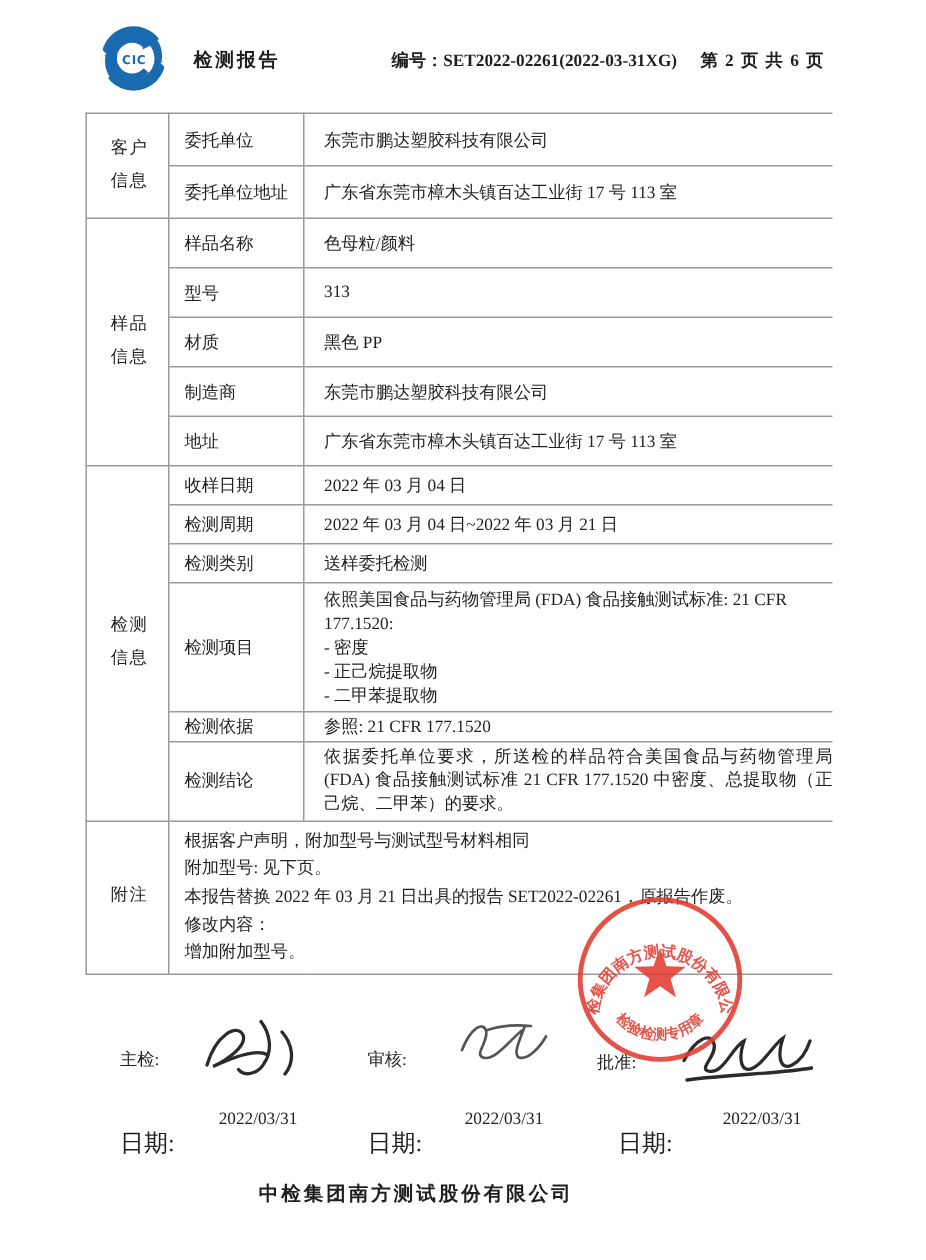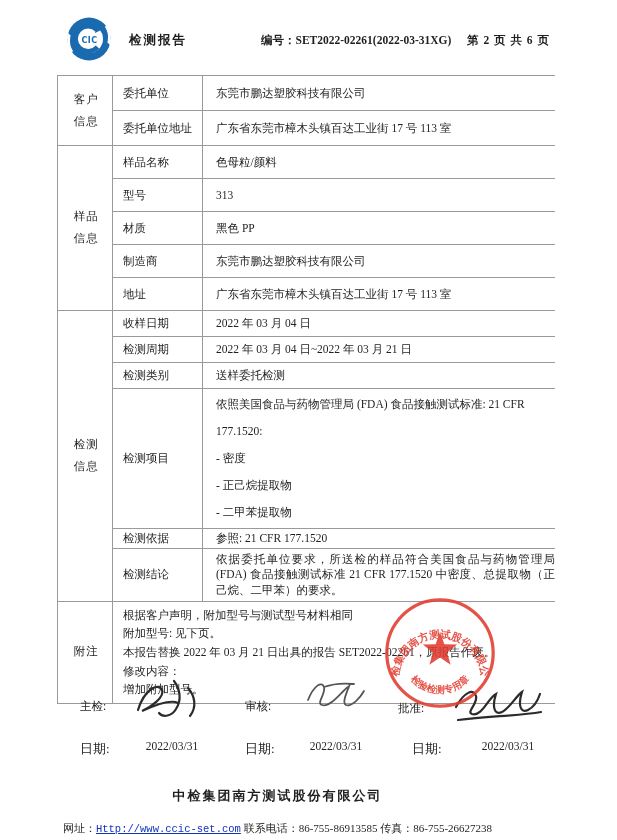--- a/index.html
+++ b/index.html
@@ -15,27 +15,27 @@
   .hdr-no { position:absolute; left:224px; top:33px; font-size:11.5px; font-weight:bold;margin-left:37px; }
   .hdr-page { position:absolute; left:467px; top:33px; font-size:11.5px; font-weight:bold; letter-spacing:1px; }
   
   table.report { position:absolute; left:57px; top:75px; width:506px;
     border-collapse:collapse; table-layout:fixed; font-size:11.5px; }
   table.report td { border:1px solid #9a9a9a; vertical-align:middle; }
   td.sec { text-align:center; padding:0; }
   td.sec .sec-inner { display:inline-block; width:2.4em; line-height:1.9; text-align:right; letter-spacing:1px; }
   td.lbl { padding:0 4px 0 10px; }
   td.val { padding:0 6px 0 13px; }
-  td.val.pre { white-space:pre-line; line-height:27px; padding-top:2px; padding-bottom:2px; }
+  td.val.pre { white-space:pre-line; line-height:16px; padding-top:2px; padding-bottom:2px; }
   td.val.note { white-space:pre-line; line-height:18.6px; padding:4px 8px 4px 10px; vertical-align:top; }
   td.val.concl { line-height:15.3px; text-align:justify; padding:3px 8px 3px 13px; }
   
   .sig-label { position:absolute; font-size:11.5px; }
   .sig-svg { position:absolute; }
-  .date-label { position:absolute; font-size:13px; }
+  .date-label { position:absolute; font-size:16px;margin-top:12px; }
   .date-val { position:absolute; font-size:11.5px; width:80px; text-align:center; font-family:"Liberation Serif",serif; }
   
   .stamp { position:absolute; left:383px; top:596px; width:114px; height:114px; opacity:.88; pointer-events:none; }
   
   .ft-company { position:absolute; left:0; top:787px; width:100%; text-align:center; font-size:13px; font-weight:bold; letter-spacing:2px; }
   .ft-address { position:absolute; left:0; top:806px; width:100%; text-align:center; font-size:11px; }
   .ft-contact { position:absolute; left:0; top:821px; width:100%; text-align:center; font-size:11px; }
   .ft-contact a { color:#1133bb; text-decoration:underline; font-family:"Liberation Mono","DejaVu Sans Mono",monospace; font-size:10.5px; }
 </style>
 </head>
@@ -164,15 +164,14 @@
     <polygon points="60,38 64.6,50.7 78.1,51.1 67.4,59.4 71.2,72.4 60,64.8 48.8,72.4 52.6,59.4 41.9,51.1 55.4,50.7" fill="#e23b2e"></polygon>
     <text font-family="'DejaVu Sans',sans-serif" font-size="11" font-weight="bold" fill="#e23b2e">
       <textPath href="#arcTop" startOffset="50%" text-anchor="middle">中检集团南方测试股份有限公司</textPath>
     </text>
     <text font-family="'DejaVu Sans',sans-serif" font-size="10" font-weight="bold" fill="#e23b2e">
       <textPath href="#arcBot" startOffset="50%" text-anchor="middle">检验检测专用章</textPath>
     </text>
   </svg>
 
   <div class="ft-company">中检集团南方测试股份有限公司</div>
-  <div class="ft-contact"><span>网址：</span><a href="#">Http://www.ccic-set.com</a> <span>联系电话：</span><span>86-755-86913585</span> <span>传真：</span><span>86-755-26627238</span></div>
 
 </div>
 
 </body></html>

